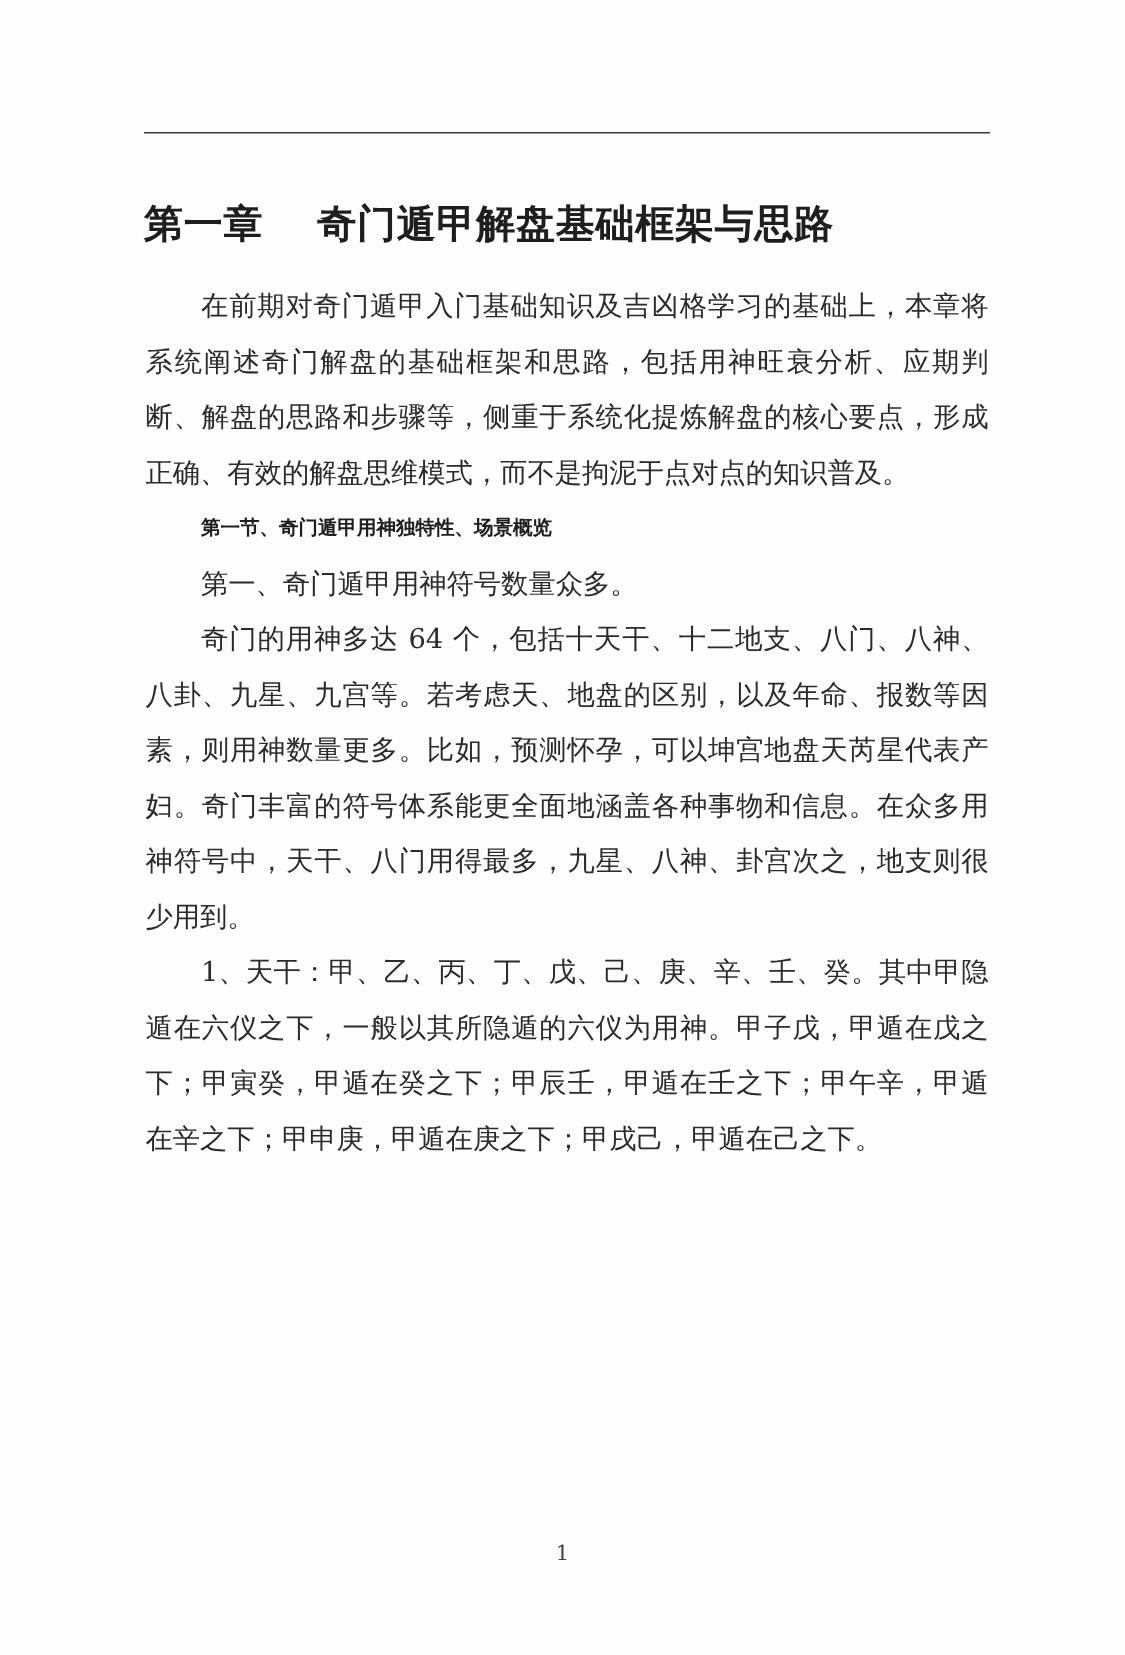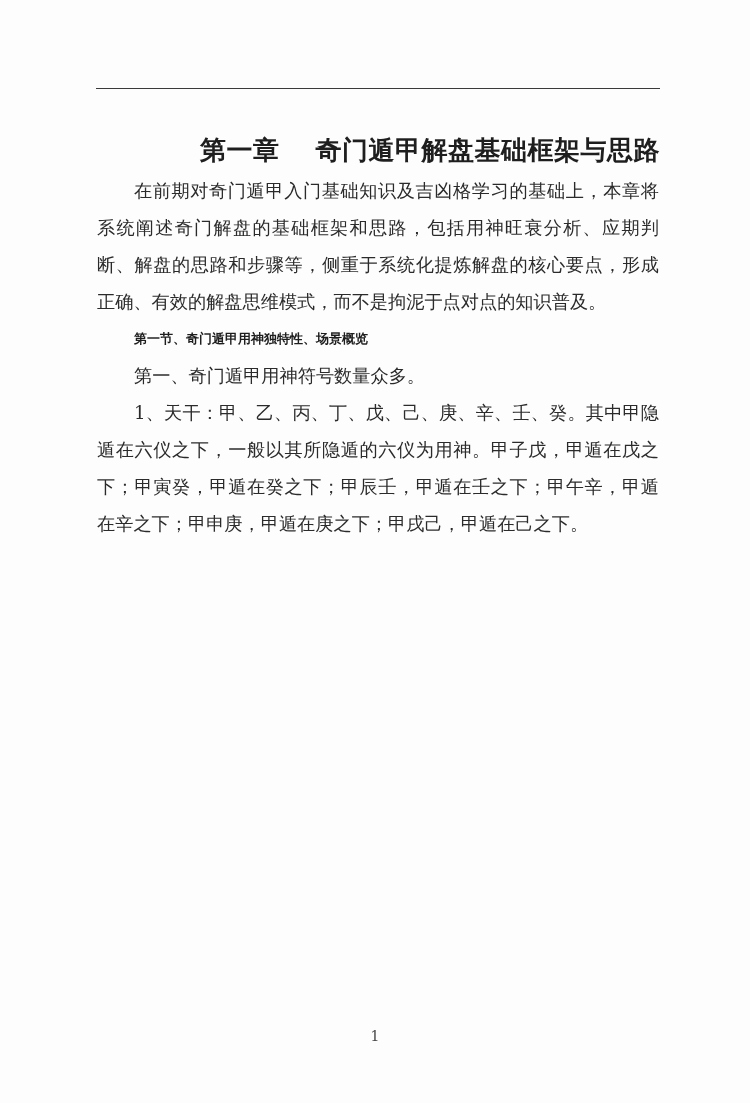--- a/index.html
+++ b/index.html
@@ -14,33 +14,33 @@
     .rule {
       position: absolute;
       left: 96px; top: 88px;
       width: 564px; height: 0;
       border-top: 1.5px solid #3a3a3a;
     }
     .chapter-title {
       position: absolute;
       left: 96px; top: 92px;
       width: 564px;
-      text-align: right;
+      text-align: left;
       font-family: "DejaVu Sans", "Liberation Sans", sans-serif;
       font-weight: bold;
       font-size: 26px;
       line-height: 44px;
       color: #1e1e1e;
       white-space: pre;
       letter-spacing: 0.5px;
       margin-top: 36px;
     }
     .body-text {
       position: absolute;
-      left: 97px; top: 172px;
+      left: 97px; top: 186px;
       width: 562px;
     }
     .para {
       margin: 0;
       font-size: 18.2px;
       line-height: 37px;
       text-indent: 37px;
       text-align: justify;
       color: #2b2b2b;
       word-break: break-all;
@@ -67,16 +67,17 @@
 <body>
 
 <div class="rule"></div>
 
 <h1 class="chapter-title">第一章　 奇门遁甲解盘基础框架与思路</h1>
 
 <div class="body-text">
   <p class="para">在前期对奇门遁甲入门基础知识及吉凶格学习的基础上，本章将系统阐述奇门解盘的基础框架和思路，包括用神旺衰分析、应期判断、解盘的思路和步骤等，侧重于系统化提炼解盘的核心要点，形成正确、有效的解盘思维模式，而不是拘泥于点对点的知识普及。</p>
   <h2 class="section-heading">第一节、奇门遁甲用神独特性、场景概览</h2>
   <p class="para">第一、奇门遁甲用神符号数量众多。</p>
+  <p class="para">奇门的用神多达 64 个，包括十天干、十二地支、八门、八神、八卦、九星、九宫等。若考虑天、地盘的区别，以及年命、报数等因素，则用神数量更多。比如，预测怀孕，可以坤宫地盘天芮星代表产妇。奇门丰富的符号体系能更全面地涵盖各种事物和信息。在众多用神符号中，天干、八门用得最多，九星、八神、卦宫次之，地支则很少用到。</p>
   <p class="para">1、天干：甲、乙、丙、丁、戊、己、庚、辛、壬、癸。其中甲隐遁在六仪之下，一般以其所隐遁的六仪为用神。甲子戊，甲遁在戊之下；甲寅癸，甲遁在癸之下；甲辰壬，甲遁在壬之下；甲午辛，甲遁在辛之下；甲申庚，甲遁在庚之下；甲戌己，甲遁在己之下。</p>
 </div>
 
 <div class="page-number">1</div>
 
 </body></html>

